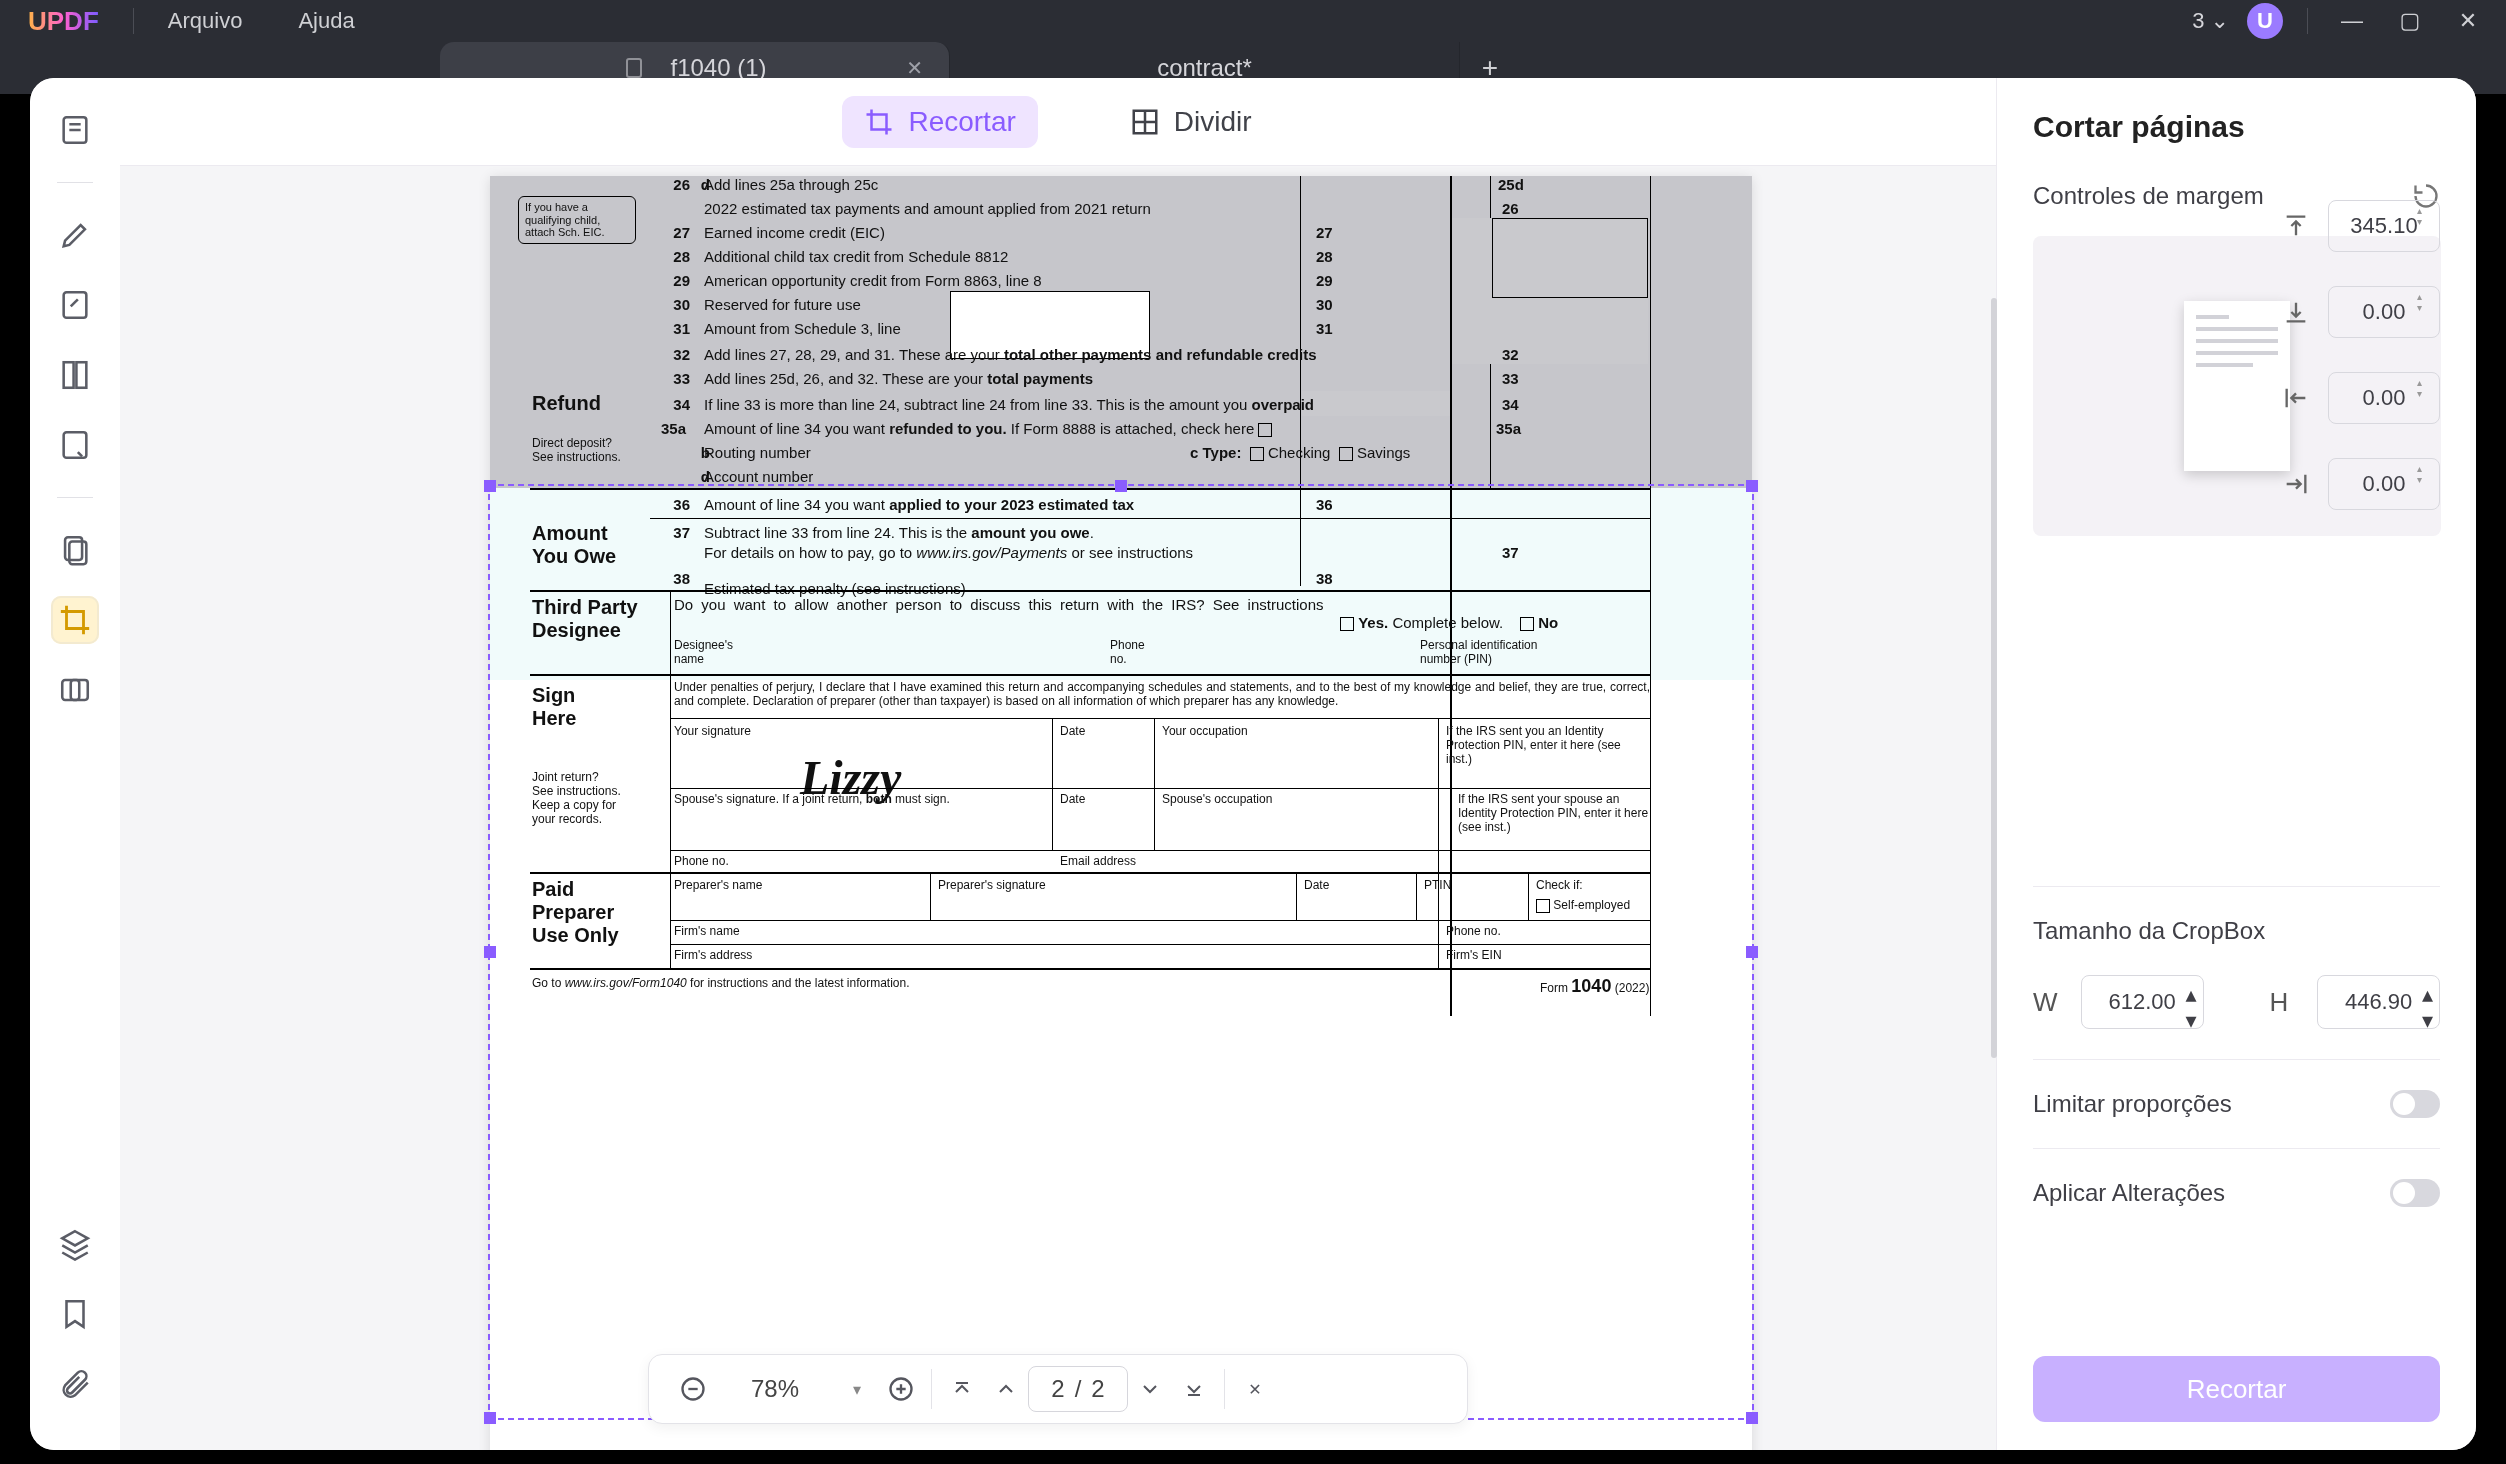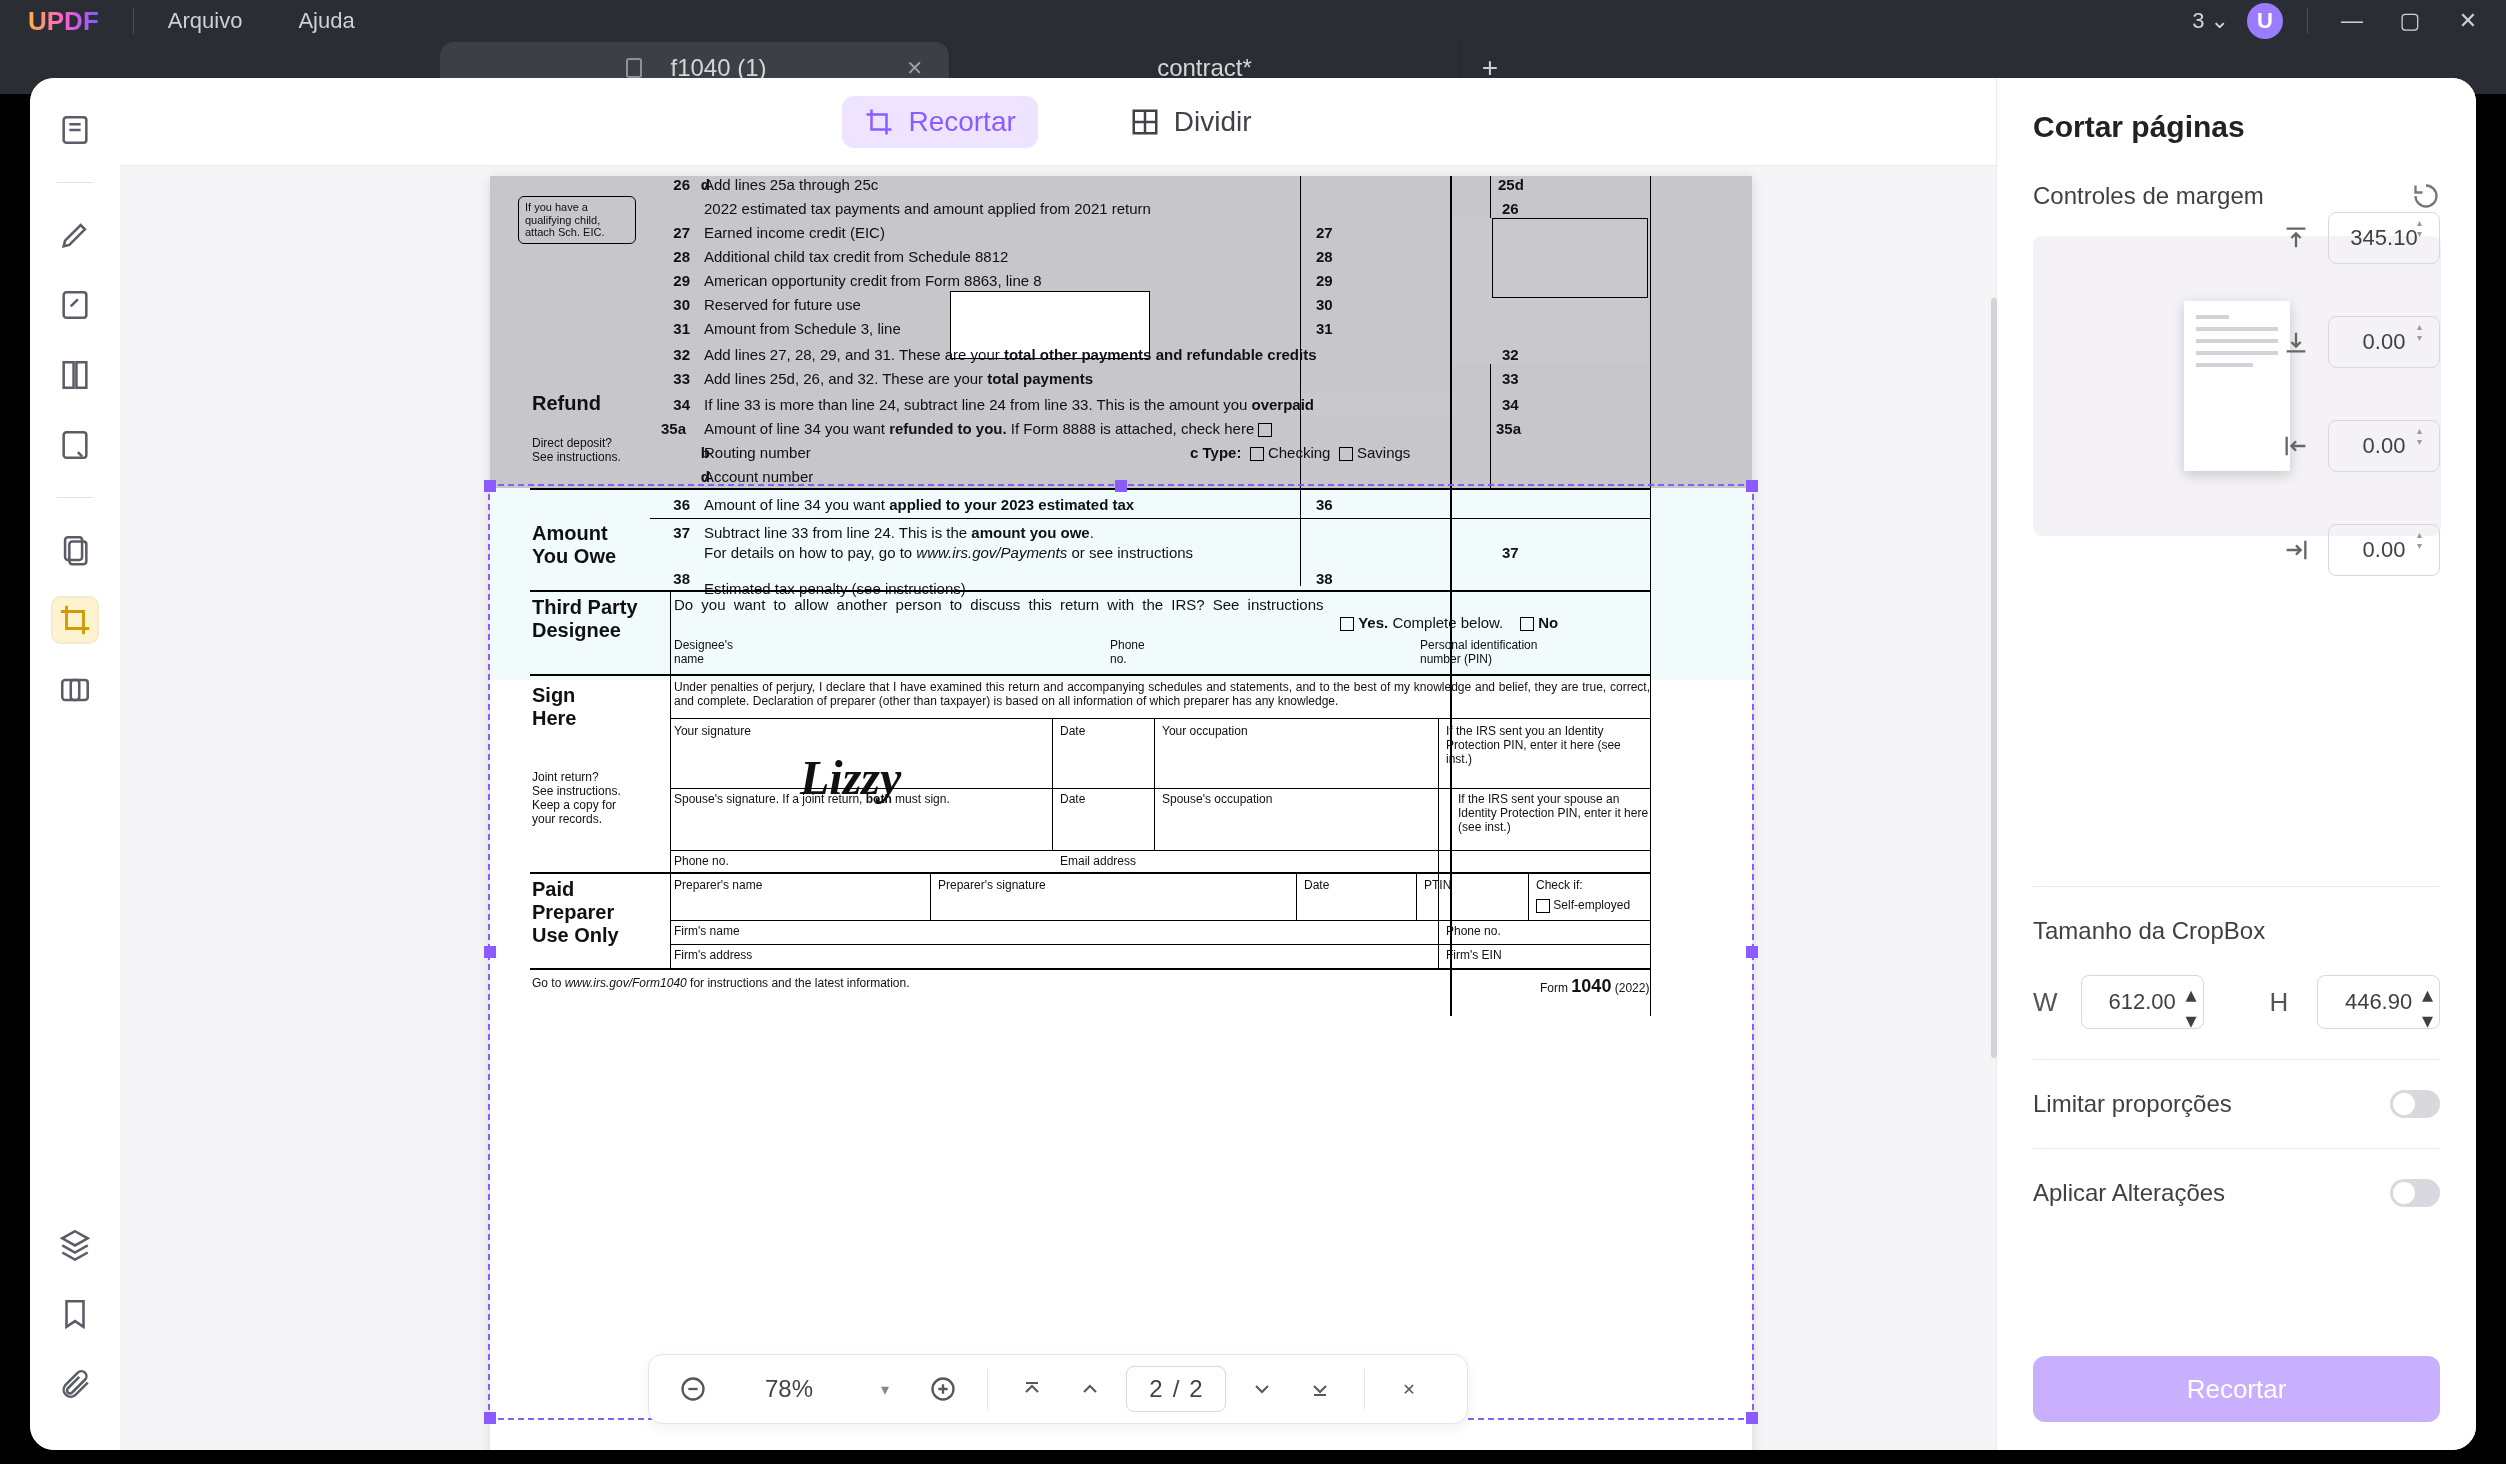--- a/index.html
+++ b/index.html
@@ -61,37 +61,37 @@
   .sect { position: absolute; left: 42px; font-weight: 700; font-size: 20px; }
   .small { font-size: 12px; }
   .sig { position: absolute; left: 310px; top: 574px; font-family: "Brush Script MT", cursive; font-size: 48px; font-style: italic; font-weight:700; }
   .vline { position:absolute; background:#000; }
   .hline { position:absolute; background:#000; height:1px; }
   .greycell { position:absolute; background:#c9c9cd; }
   .outline { position:absolute; border:1px solid #000; }
   .cb { display:inline-block; width:14px; height:14px; border:1px solid #000; vertical-align:middle; }
 
   
-  .pagenav { position: absolute; left: 50%; bottom: 26px; transform: translateX(-50%); width: 820px; height: 70px; background: #fff; border: 1px solid #e3e3e8; border-radius: 14px; display: flex; align-items: center; gap: 14px; padding: 5px 22px; box-shadow: 0 4px 14px rgba(0,0,0,.06); }
+  .pagenav { position: absolute; left: 50%; bottom: 26px; transform: translateX(-50%); width: 820px; height: 70px; background: #fff; border: 1px solid #e3e3e8; border-radius: 14px; display: flex; align-items: center; padding: 5px 22px; box-shadow: 0 4px 14px rgba(0,0,0,.06); }
   .pn-btn { width: 44px; height: 44px; display:flex; align-items:center; justify-content:center; color:#55565e; cursor:pointer; }
   .pn-sep { width:1px; height:40px; background:#e3e3e8; margin: 0 8px; }
   .zoom-disp { width: 120px; font-size: 24px; color:#444; text-align:center; }
   .zoom-dd { color:#888; }
   .page-input { width: 100px; height: 46px; border:1px solid #d6d6dc; border-radius: 8px; display:flex; align-items:center; justify-content:center; gap:10px; font-size:24px; color:#444; }
 
   
   .rpanel { width: 480px; background: #fff; border-left: 1px solid #eceaf0; padding: 32px 36px; display:flex; flex-direction:column; gap: 20px; font-size: 24px; color: #3f3f46; position:relative; }
   .rpanel h2 { font-size: 30px; font-weight: 600; color: #222; margin-bottom: 18px; }
   .rp-row { display:flex; align-items:center; justify-content:space-between; }
   .rp-subhead { font-size: 24px; color:#3f3f46; }
   .reset-ico { width:28px; height:28px; color:#777; cursor:pointer; }
   .preview { width: 408px; height: 300px; background: #f4f2f6; border-radius: 8px; display:flex; align-items:center; justify-content:center; position:relative; margin-top:6px; }
   .preview-page { width: 106px; height: 170px; background:#fff; box-shadow: 0 4px 12px rgba(0,0,0,.18); position:relative; padding:14px 12px; }
   .preview-page .pln { height:4px; background:#d2d2d8; margin-bottom:8px; }
-  .margin-fields { position:absolute; right: 36px; top: 134px; display:flex; flex-direction:column; gap: 52px; }
+  .margin-fields { position:absolute; right: 36px; top: 122px; display:flex; flex-direction:column; gap: 34px; }
   .mf { display:flex; align-items:center; gap: 18px; }
   .mf-ico { width:28px; height:28px; color:#666; }
   .mf-input { width: 112px; height: 52px; border:1px solid #d8d8de; border-radius:8px; display:flex; align-items:center; justify-content:center; position:relative; font-size:22px; }
   .mf-input .spin { position:absolute; right:6px; top:4px; bottom:4px; width:16px; display:flex; flex-direction:column; justify-content:space-between; color:#999; font-size:10px; }
   .hr { height:1px; background:#eceaf0; margin: 10px 0; }
   .whrow { display:flex; align-items:center; gap: 18px; }
   .whlabel { font-size:26px; color:#555; width:30px; }
   .wh-input { width: 124px; height:54px; border:1px solid #d8d8de; border-radius:8px; display:flex; align-items:center; justify-content:center; position:relative; font-size:22px; }
   .toggle { width:50px; height:28px; background:#d8d8de; border-radius:14px; position:relative; }
   .toggle::after { content:""; position:absolute; left:3px; top:3px; width:22px; height:22px; background:#fff; border-radius:50%; }

